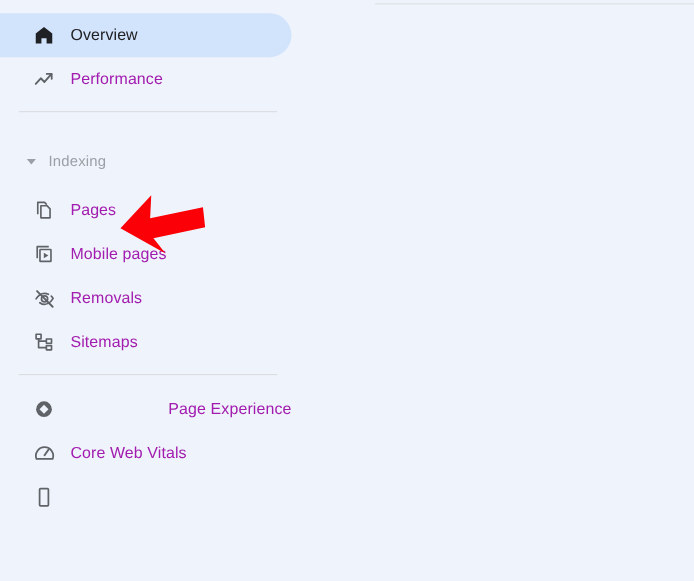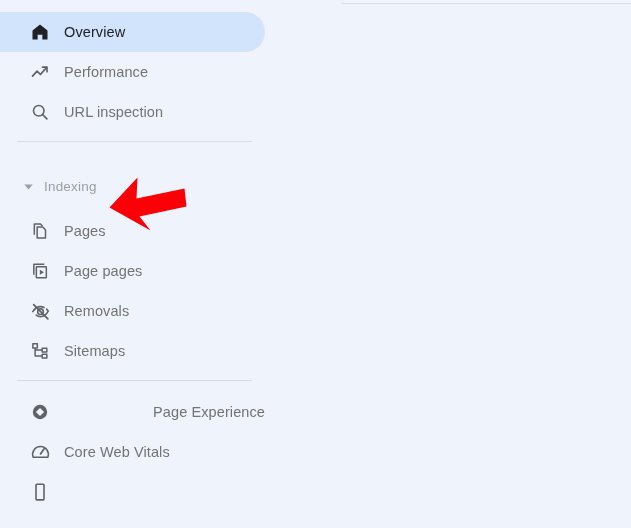--- a/index.html
+++ b/index.html
@@ -67,21 +67,21 @@
     min-width: 40px;
     display: flex;
     align-items: center;
     justify-content: center;
     margin-left: 20px;
     color: #5f6368;
   }
   .nav-item.selected .nav-icon { color: #202124; }
   .nav-label {
     font-size: 14.5px;
-    color: #737373;
+    color: #a21caf;
     letter-spacing: 0.1px;
     white-space: nowrap;
     padding-left: 4px;
   }
   .nav-item.selected .nav-label {
     color: #202124;
   }
 
   
   .section-header {
@@ -151,29 +151,20 @@
       <div class="nav-item">
         <span class="nav-icon">
           <svg width="20" height="20" viewBox="0 0 24 24" fill="none" stroke="currentColor" stroke-width="2.1" stroke-linecap="round" stroke-linejoin="round" aria-hidden="true">
             <polyline points="3,17 8.5,11 12.5,15 20,6.5"></polyline>
             <polyline points="15,6.2 20.4,6.2 20.4,11.6" stroke-width="2"></polyline>
           </svg>
         </span>
         <span class="nav-label">Performance</span>
       </div>
 
-      <div class="nav-item">
-        <span class="nav-icon">
-          <svg width="20" height="20" viewBox="0 0 24 24" fill="none" stroke="currentColor" stroke-width="1.9" stroke-linecap="round" aria-hidden="true">
-            <circle cx="10.5" cy="10.5" r="6.3"></circle>
-            <line x1="15.2" y1="15.2" x2="20.3" y2="20.3"></line>
-          </svg>
-        </span>
-        <span class="nav-label">URL inspection</span>
-      </div>
 
     </div>
 
     <div class="sb-divider" style="margin-top:9px;"></div>
 
     <div class="group">
 
       <div class="section-header" style="margin-top:30px;">
         <span class="section-chevron">
           <svg width="11" height="11" viewBox="0 0 12 12" fill="currentColor" aria-hidden="true">
@@ -194,21 +185,21 @@
       </div>
 
       <div class="nav-item">
         <span class="nav-icon">
           <svg width="20" height="20" viewBox="0 0 24 24" fill="none" stroke="currentColor" stroke-width="1.8" stroke-linejoin="round" aria-hidden="true">
             <path d="M4.6 16.6V3.8h12.6"></path>
             <rect x="7.6" y="7" width="12" height="13" rx="0.6"></rect>
             <path d="M11.8 10.6v6l5-3-5-3z" fill="currentColor" stroke="none"></path>
           </svg>
         </span>
-        <span class="nav-label">Page pages</span>
+        <span class="nav-label">Mobile pages</span>
       </div>
 
       <div class="nav-item">
         <span class="nav-icon">
           <svg width="21" height="21" viewBox="0 0 24 24" fill="none" stroke="currentColor" stroke-width="1.8" stroke-linecap="round" stroke-linejoin="round" aria-hidden="true">
             <path d="M3.2 12.2S6.6 6.4 12 6.4c1.5 0 2.8.45 4 1.1"></path>
             <path d="M19 9.3c1.2 1.2 1.9 2.4 1.9 2.4S17.4 18 12 18c-2 0-3.6-.8-4.9-1.8"></path>
             <circle cx="12" cy="12.2" r="3.2"></circle>
             <line x1="4.2" y1="4.2" x2="20.4" y2="20.4" stroke-width="2"></line>
           </svg>

